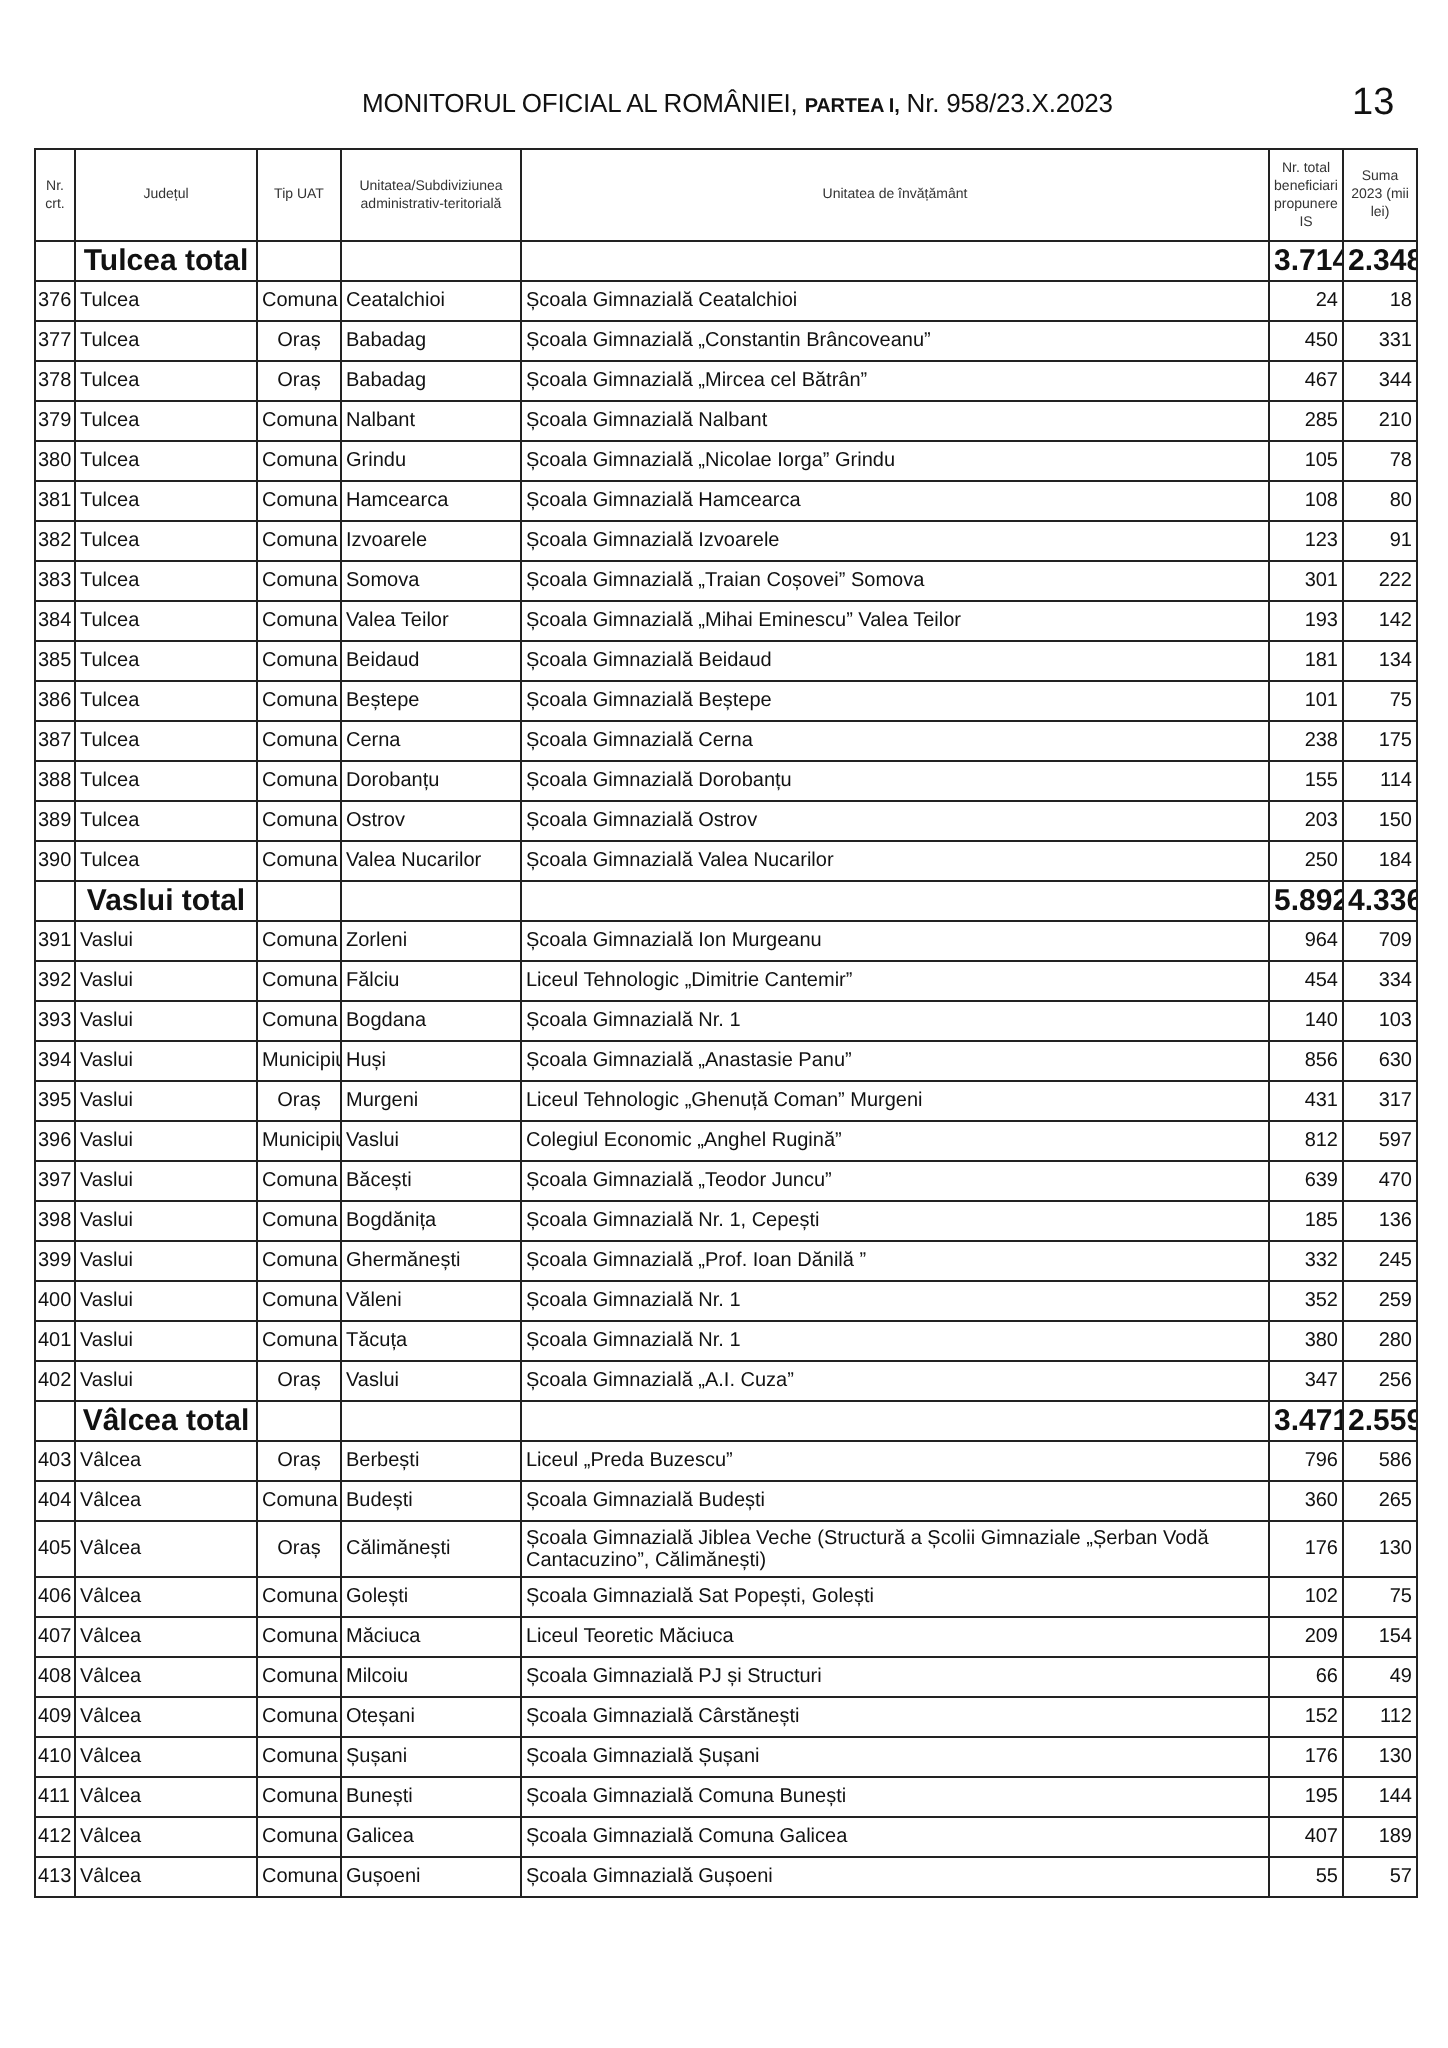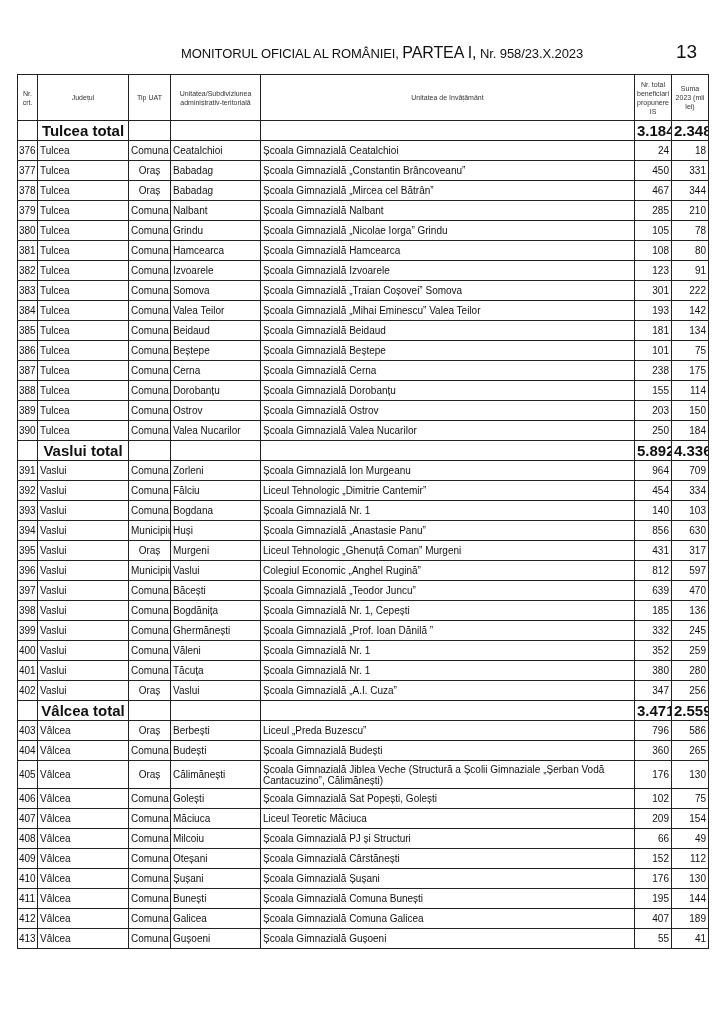--- a/index.html
+++ b/index.html
@@ -1,20 +1,20 @@
 <!DOCTYPE html>
 <html><head>
 <meta charset="utf-8">
 <style>
   html, body { margin: 0; padding: 0; background: #ffffff; }
   body { width: 724px; height: 1024px; position: relative; overflow: hidden;
          font-family: "Liberation Sans", sans-serif; color: #111; }
   .page-header { position: absolute; top: 44px; left: 0; width: 724px; height: 20px; }
   .page-title { position: absolute; left: 181px; top: 0; font-size: 13px; letter-spacing: -0.1px; white-space: nowrap; }
-  .page-title .sc { font-size: 16px; }
+  .page-title .sc { font-size: 10px; font-weight: bold; }
   .page-number { position: absolute; left: 676px; top: -3px; font-size: 19px; }
   table.doc { position: absolute; left: 17px; top: 74px; border-collapse: collapse;
               table-layout: fixed; width: 691px; font-size: 10px; }
   table.doc td, table.doc th { border: 1px solid #222; padding: 0 2px; height: 19px;
               overflow: hidden; white-space: nowrap; font-weight: normal; }
   table.doc thead th { font-size: 7px; color: #333; line-height: 9px; height: 45px; text-align: center; white-space: normal; vertical-align: middle; }
   .c-nr { text-align: left; padding-left: 1px !important; }
   .c-jud { }
   .c-tip { text-align: center; }
   .c-uat { text-align: left; }
@@ -58,21 +58,21 @@
       <th>Suma 2023 (mii lei)</th>
     </tr>
   </thead>
   <tbody id="tbody">
       <tr class="total">
         <td class="c-nr"></td>
         <td class="c-jud">Tulcea total</td>
         <td class="c-tip"></td>
         <td class="c-uat"></td>
         <td class="c-unit"></td>
-        <td class="c-num">3.184</td>
+        <td class="c-num">3.714</td>
         <td class="c-num">2.348</td>
       </tr>
       <tr class="">
         <td class="c-nr">376</td>
         <td class="c-jud">Tulcea</td>
         <td class="c-tip">Comuna</td>
         <td class="c-uat">Ceatalchioi</td>
         <td class="c-unit">Școala Gimnazială Ceatalchioi</td>
         <td class="c-num">24</td>
         <td class="c-num">18</td>
@@ -419,16 +419,16 @@
         <td class="c-num">407</td>
         <td class="c-num">189</td>
       </tr>
       <tr class="">
         <td class="c-nr">413</td>
         <td class="c-jud">Vâlcea</td>
         <td class="c-tip">Comuna</td>
         <td class="c-uat">Gușoeni</td>
         <td class="c-unit">Școala Gimnazială Gușoeni</td>
         <td class="c-num">55</td>
-        <td class="c-num">41</td>
+        <td class="c-num">57</td>
       </tr>
     </tbody>
 </table>
 
 </body></html>

